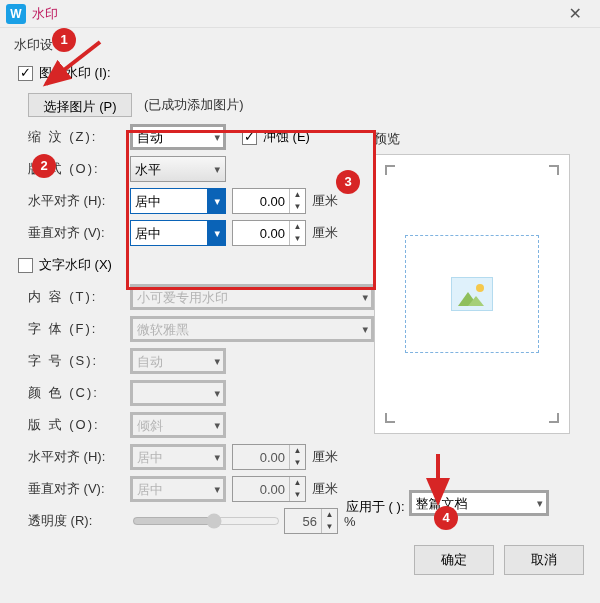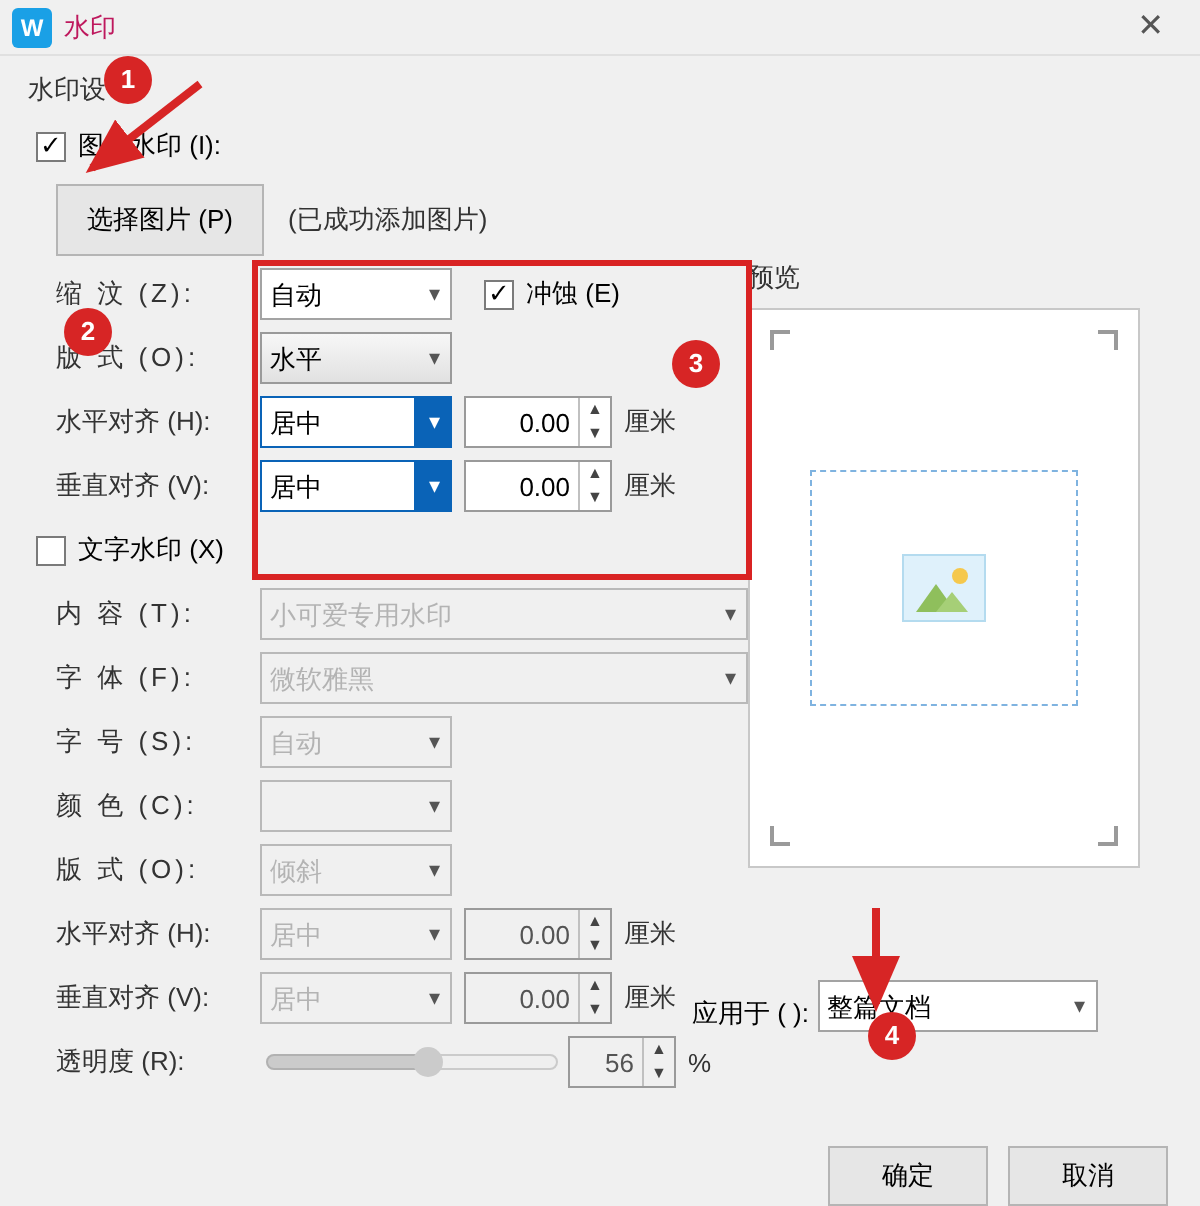--- a/index.html
+++ b/index.html
@@ -54,30 +54,30 @@
     top: -2px; left: 1px;
     font-size: 13px;
     color: #000;
   }
   .btn {
     background: #e6e6e6;
     border: 1px solid #b5b5b5;
     padding: 4px 10px;
     font-size: 13px;
     cursor: pointer;
-    height: 36px;
+    height: 24px;
   }
   .btn-select { width: 104px; text-align: center; }
   .hint { margin-left: 12px; color: #333; }
   .label { width: 102px; color: #333; text-align: left; letter-spacing: 2px; }
   .combo, .combo-blue {
     width: 96px; height: 26px;
     font-size: 13px;
     padding: 0 18px 0 4px;
-    border: 1px solid #a3a3a3;
+    border: 3px solid #a3a3a3;
     background: #fff;
     appearance: none;
     position: relative;
   }
   .combo[disabled], .combo-blue[disabled], .spin-box.disabled {
     background: #f0f0f0;
     color: #9a9a9a;
   }
   .combo-wrap { position: relative; display: inline-block; }
   .combo-wrap::after {
@@ -135,21 +135,21 @@
     position: absolute; left: 50%; top: 50%; transform: translate(-50%,-50%);
     width: 42px; height: 34px; background: #dff1fb;
     border: 1px solid #b4dbef;
   }
   .wm-icon .sun { position: absolute; top: 6px; right: 8px; width: 8px; height: 8px; background: #f5c84c; border-radius: 50%; }
   .wm-icon .hill { position: absolute; bottom: 4px; left: 6px; width: 0; height: 0; border-left: 10px solid transparent; border-right: 10px solid transparent; border-bottom: 14px solid #8fbf5c; }
   .wm-icon .hill2 { position: absolute; bottom: 4px; left: 16px; width: 0; height: 0; border-left: 8px solid transparent; border-right: 8px solid transparent; border-bottom: 10px solid #a6cf77; }
   .apply-row { position: absolute; right: 16px; top: 490px; width: 238px; display: flex; align-items: flex-end; }
   .apply-label { margin-right: 0; }
   .combo-apply { width: 140px; }
-  .btn-row { position: absolute; right: 16px; bottom: 0; display: flex; gap: 10px; }
+  .btn-row { position: absolute; right: 16px; bottom: 28px; display: flex; gap: 10px; }
   .btn-main { width: 80px; height: 30px; }
   
   .anno { position: absolute; pointer-events: none; }
   .badge {
     width: 24px; height: 24px; border-radius: 50%;
     background: #d72525; color: #fff; font-weight: bold;
     font-size: 13px; line-height: 24px; text-align: center;
   }
   .redbox { border: 3px solid #d92323; position: absolute; }
   .wide { width: 244px; }

